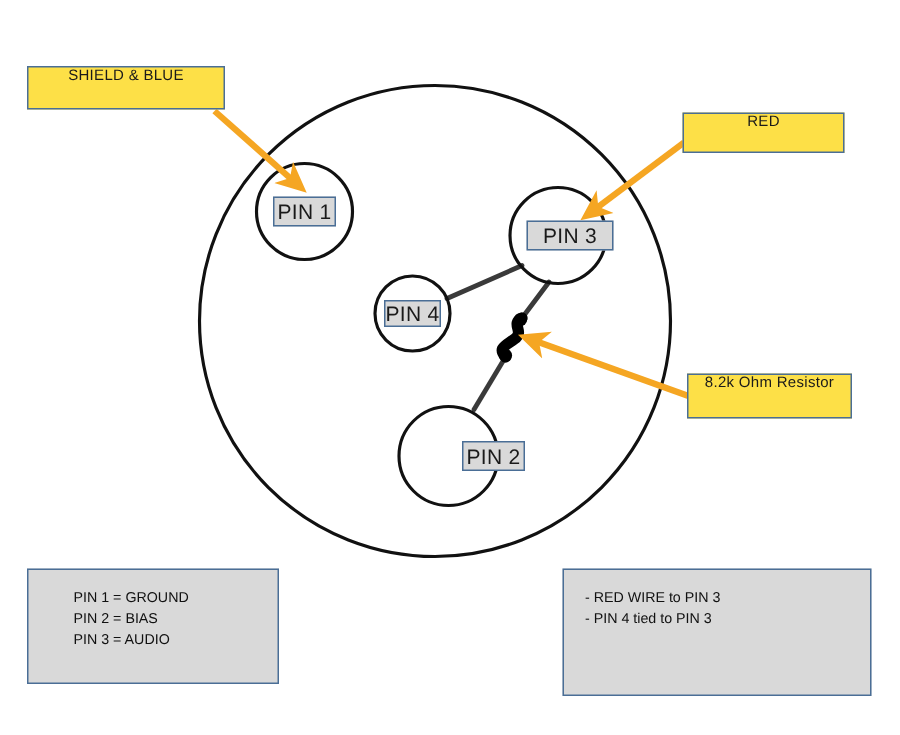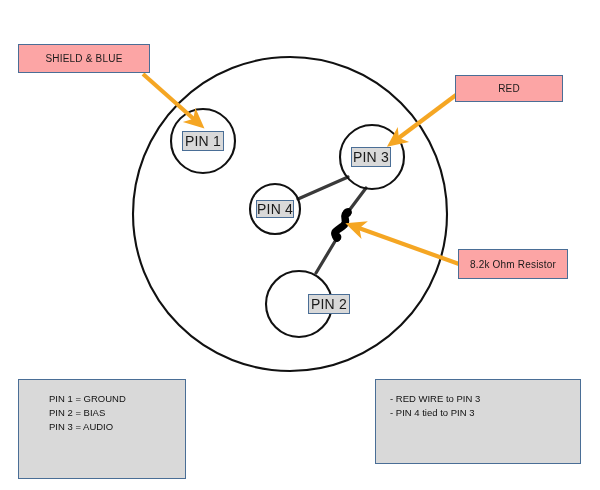--- a/index.html
+++ b/index.html
@@ -18,24 +18,23 @@
   #diagram-svg {
     position: absolute;
     left: 0;
     top: 0;
     width: 600px;
     height: 490px;
   }
   .callout-box {
     position: absolute;
     box-sizing: border-box;
-    background: #fca5a5;
+    background: #fde047;
     border: 1px solid #4a6e96;
     display: flex;
-    align-items: center;
     justify-content: center;
     font-size: 10px;
     color: #1a1a1a;
     letter-spacing: 0.2px;
     white-space: nowrap;
   }
   .pin-box {
     position: absolute;
     box-sizing: border-box;
     background: #d9d9d9;
@@ -105,33 +104,33 @@
   </div>
 
   <div class="callout-box" style="left:458px; top:249px; width:110px; height:30px;">
     <span>8.2k Ohm Resistor</span>
   </div>
 
   <div class="pin-box" style="left:182px; top:131px; width:42px; height:20px;">
     <span>PIN 1</span>
   </div>
 
-  <div class="pin-box" style="left:351px; top:147px; width:40px; height:20px;">
+  <div class="pin-box" style="left:351px; top:147px; width:58px; height:20px;">
     <span>PIN 3</span>
   </div>
 
   <div class="pin-box" style="left:256px; top:200px; width:38px; height:18px;">
     <span>PIN 4</span>
   </div>
 
   <div class="pin-box" style="left:278px; top:294px; width:42px; height:20px;margin-left:30px;">
     <span>PIN 2</span>
   </div>
 
-  <div class="legend-box" style="left:18px; top:379px; width:168px; height:100px;padding-left:30px;">
+  <div class="legend-box" style="left:18px; top:379px; width:168px; height:77px;padding-left:30px;">
     <div class="legend-line">PIN 1 = GROUND</div>
     <div class="legend-line">PIN 2 = BIAS</div>
     <div class="legend-line">PIN 3 = AUDIO</div>
   </div>
 
   <div class="legend-box" style="left:375px; top:379px; width:206px; height:85px;">
     <div class="legend-line">- RED WIRE to PIN 3</div>
     <div class="legend-line">- PIN 4 tied to PIN 3</div>
   </div>
 

